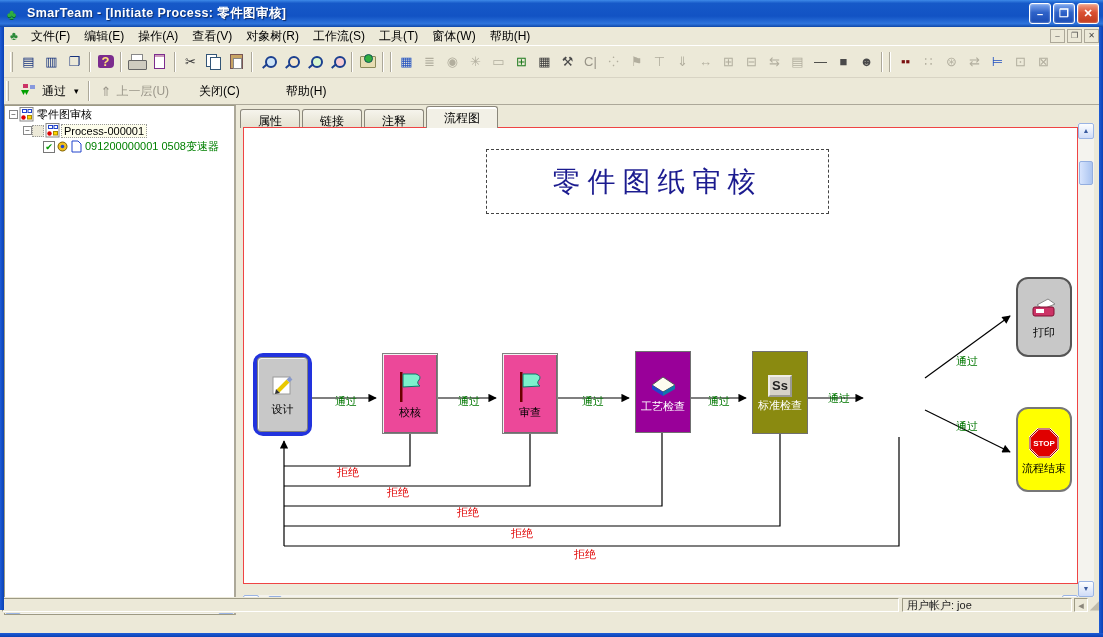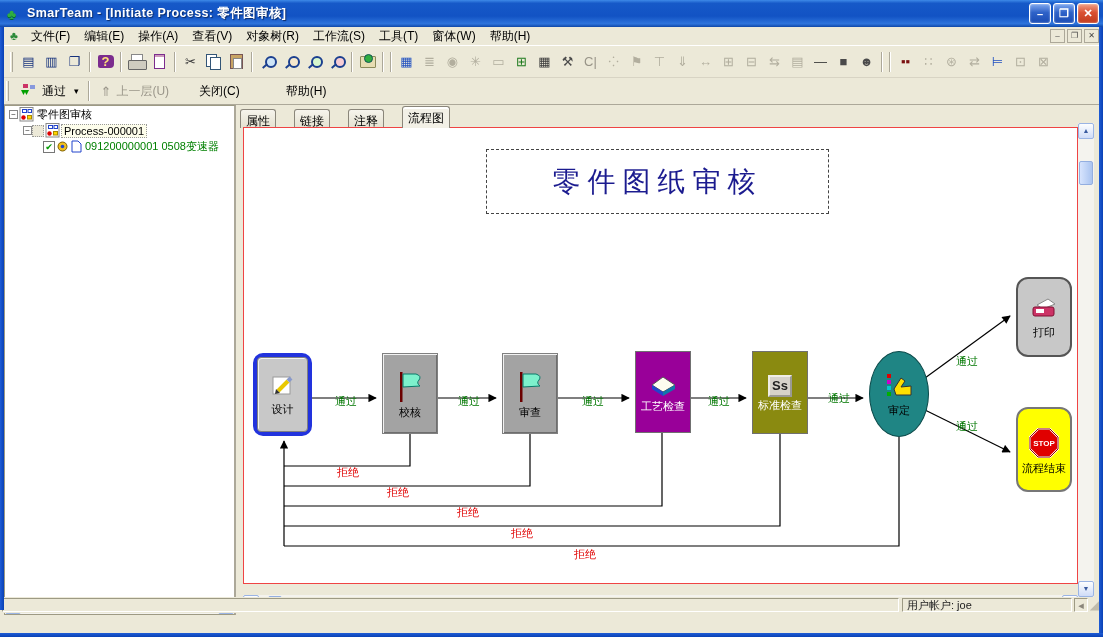--- a/index.html
+++ b/index.html
@@ -88,30 +88,30 @@
   .sb-track { position:absolute; background:#f4f3ee; }
   .sb-btn { position:absolute; width:16px; height:16px; background:linear-gradient(180deg,#fdfeff,#cfdcf8);
     border:1px solid #9ab4e4; border-radius:2px; color:#3a5ba0; font-size:7px; text-align:center; line-height:14px; }
   .sb-thumb { position:absolute; background:linear-gradient(90deg,#d7e4fd,#aac4f0); border:1px solid #93aee0; border-radius:2px; }
   .sb-thumb.h { top:1px; height:14px; width:14px; }
   .sb-thumb.v { left:1px; width:14px; height:24px; }
 
   
   #rightpanel { position:absolute; left:237px; top:105px; width:862px; height:512px; background:#ECE9D8; z-index:20; }
   #tabs { position:absolute; left:3px; top:1px; height:22px; display:flex; align-items:flex-end; font-size:12px; }
-  .tab { padding:3px 5px 2px; border:1px solid #8a867a; border-bottom:none; border-radius:3px 3px 0 0;
-    background:linear-gradient(180deg,#f6f4ec,#e4e1d0); margin-right:18px; height:19px; }
+  .tab { padding:3px 17px 2px; border:1px solid #8a867a; border-bottom:none; border-radius:3px 3px 0 0;
+    background:linear-gradient(180deg,#f6f4ec,#e4e1d0); margin-right:2px; height:19px; }
   .tab.active { background:#f2f0e6; height:22px; position:relative; z-index:2; box-shadow:inset 0 2px 0 #fff; }
 
   
   #canvas { position:absolute; left:6px; top:22px; width:835px; height:457px; background:#fff; border:1px solid #ef4444; overflow:hidden; }
   #flow-svg { position:absolute; left:0; top:0; z-index:1; }
   .node { position:absolute; display:flex; flex-direction:column; align-items:center; justify-content:center; gap:3px; z-index:2; font-size:11px; }
   .node .nlabel { line-height:1; }
-  .box3d { background:#a3a3a3; border:1px solid #808080; box-shadow:inset 1px 1px 0 #f2f2f2, inset -1px -1px 0 #6e6e6e; }
+  .box3d { background:#ec4899; border:1px solid #808080; box-shadow:inset 1px 1px 0 #f2f2f2, inset -1px -1px 0 #6e6e6e; }
   #node-design-outer { position:absolute; left:9px; top:225px; width:59px; height:83px; border:4px solid #2233dd; border-radius:10px; background:#2233dd; z-index:2; }
   #node-design { position:relative; width:100%; height:100%; border-radius:4px; display:flex; flex-direction:column; align-items:center; justify-content:center; gap:3px; font-size:11px; background:#c8c8c8; border:1px solid #808080; box-shadow:inset 1px 1px 0 #f2f2f2; }
   #node-check   { left:138px; top:225px; width:56px; height:81px; }
   #node-review  { left:258px; top:225px; width:56px; height:81px; }
   #node-process { left:391px; top:223px; width:56px; height:82px; background:#990099; border:1px solid #707070; color:#fff; }
   #node-standard{ left:508px; top:223px; width:56px; height:83px; background:#8a8a10; border:1px solid #707070; color:#fff; }
   #node-approve { left:625px; top:223px; width:60px; height:86px; background:#1f8584; border:1px solid #0b4a4a; border-radius:50%; color:#000; }
   #node-print   { left:772px; top:149px; width:56px; height:80px; background:#c8c8c8; border:2px solid #555; border-radius:12px; }
   #node-end     { left:772px; top:279px; width:56px; height:85px; background:#ffff00; border:2px solid #777; border-radius:12px; }
   #flow-title-box { position:absolute; left:242px; top:21px; width:343px; height:65px; border:1px dashed #444;
@@ -440,30 +440,20 @@
           <path d="M28,13 L16,20 L16,24 L28,17 Z" fill="#1177aa"></path>
         </svg>
         <span class="nlabel">工艺检查</span>
       </div>
 
       <div class="node" id="node-standard">
         <span class="ss-chip">Ss</span>
         <span class="nlabel">标准检查</span>
       </div>
 
-      <div class="node" id="node-approve">
-        <svg width="30" height="30" viewBox="0 0 30 30">
-          <rect x="3" y="2" width="4" height="4" fill="#e00000"></rect>
-          <rect x="3" y="8" width="4" height="4" fill="#cc00cc"></rect>
-          <rect x="3" y="14" width="4" height="4" fill="#00cccc"></rect>
-          <rect x="3" y="20" width="4" height="4" fill="#00b000"></rect>
-          <polygon points="10,17 17,6 21,9 17,15 27,14 27,23 12,23" fill="#ffe000" stroke="#333"></polygon>
-        </svg>
-        <span class="nlabel">审定</span>
-      </div>
 
       <div class="node" id="node-print">
         <svg width="32" height="28" viewBox="0 0 32 28">
           <polygon points="9,9 20,3 27,8 15,13" fill="#fff" stroke="#888"></polygon>
           <rect x="5" y="11" width="21" height="9" rx="2" fill="#cc3366" stroke="#801133"></rect>
           <rect x="8" y="13" width="8" height="4" fill="#fff"></rect>
         </svg>
         <span class="nlabel">打印</span>
       </div>
 

